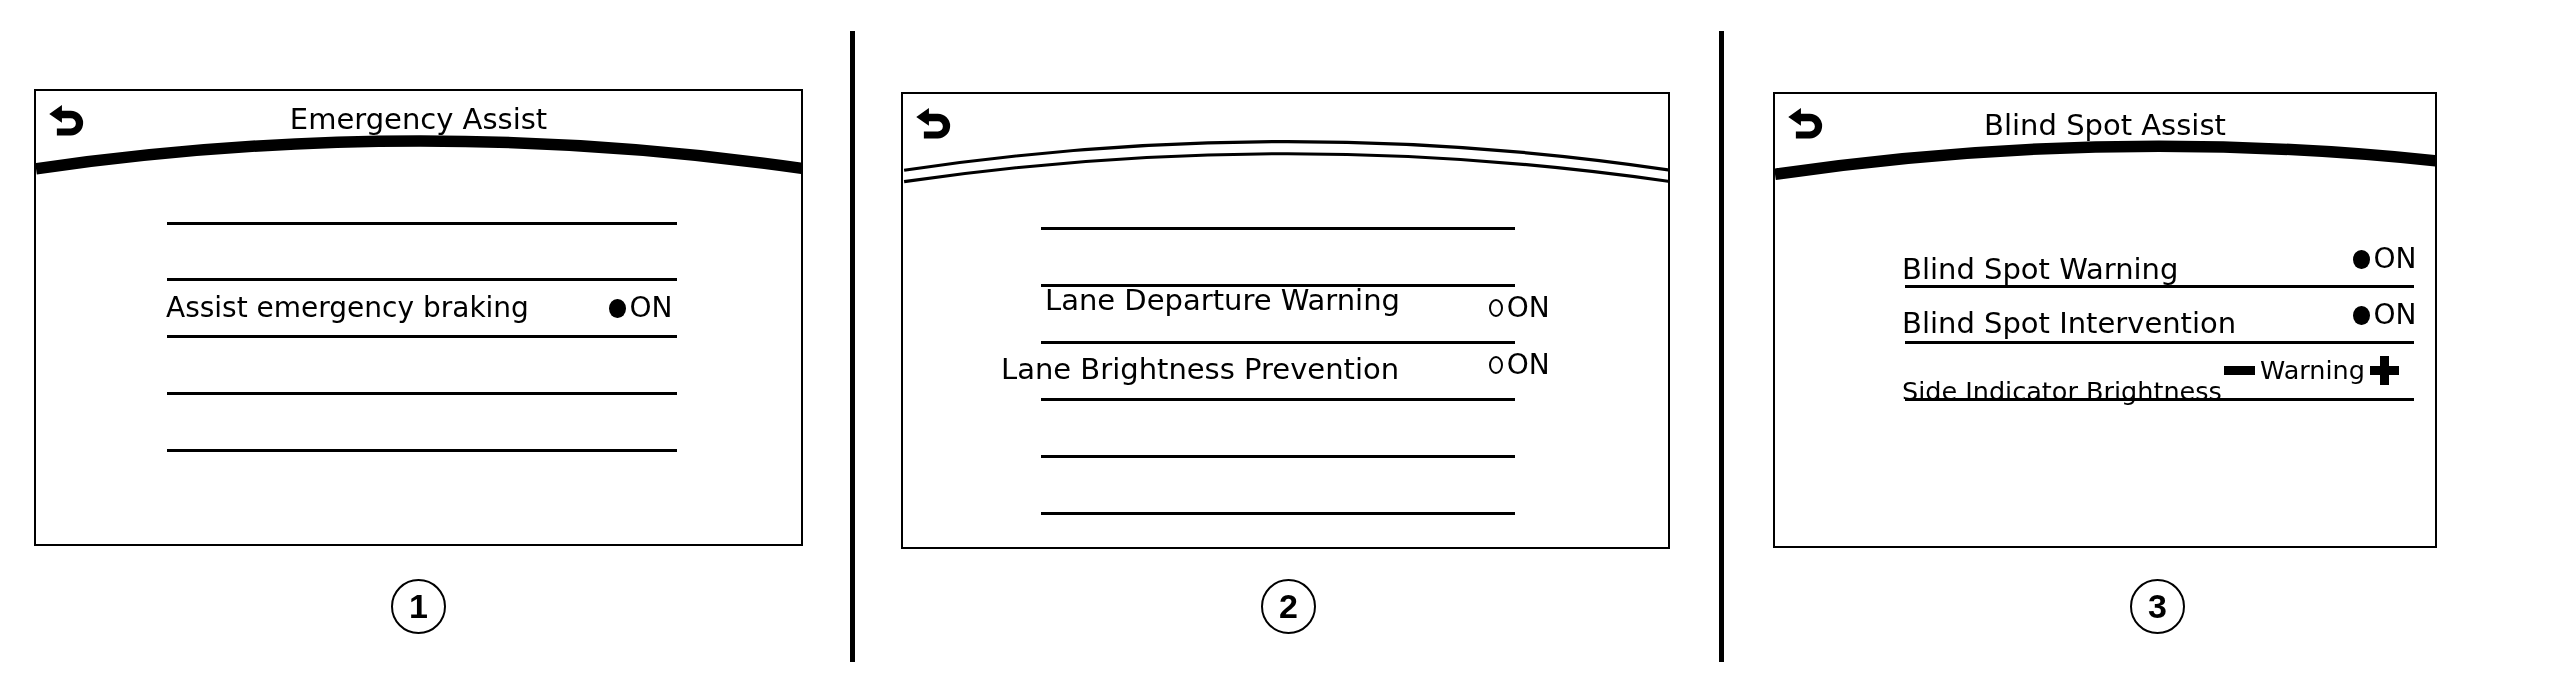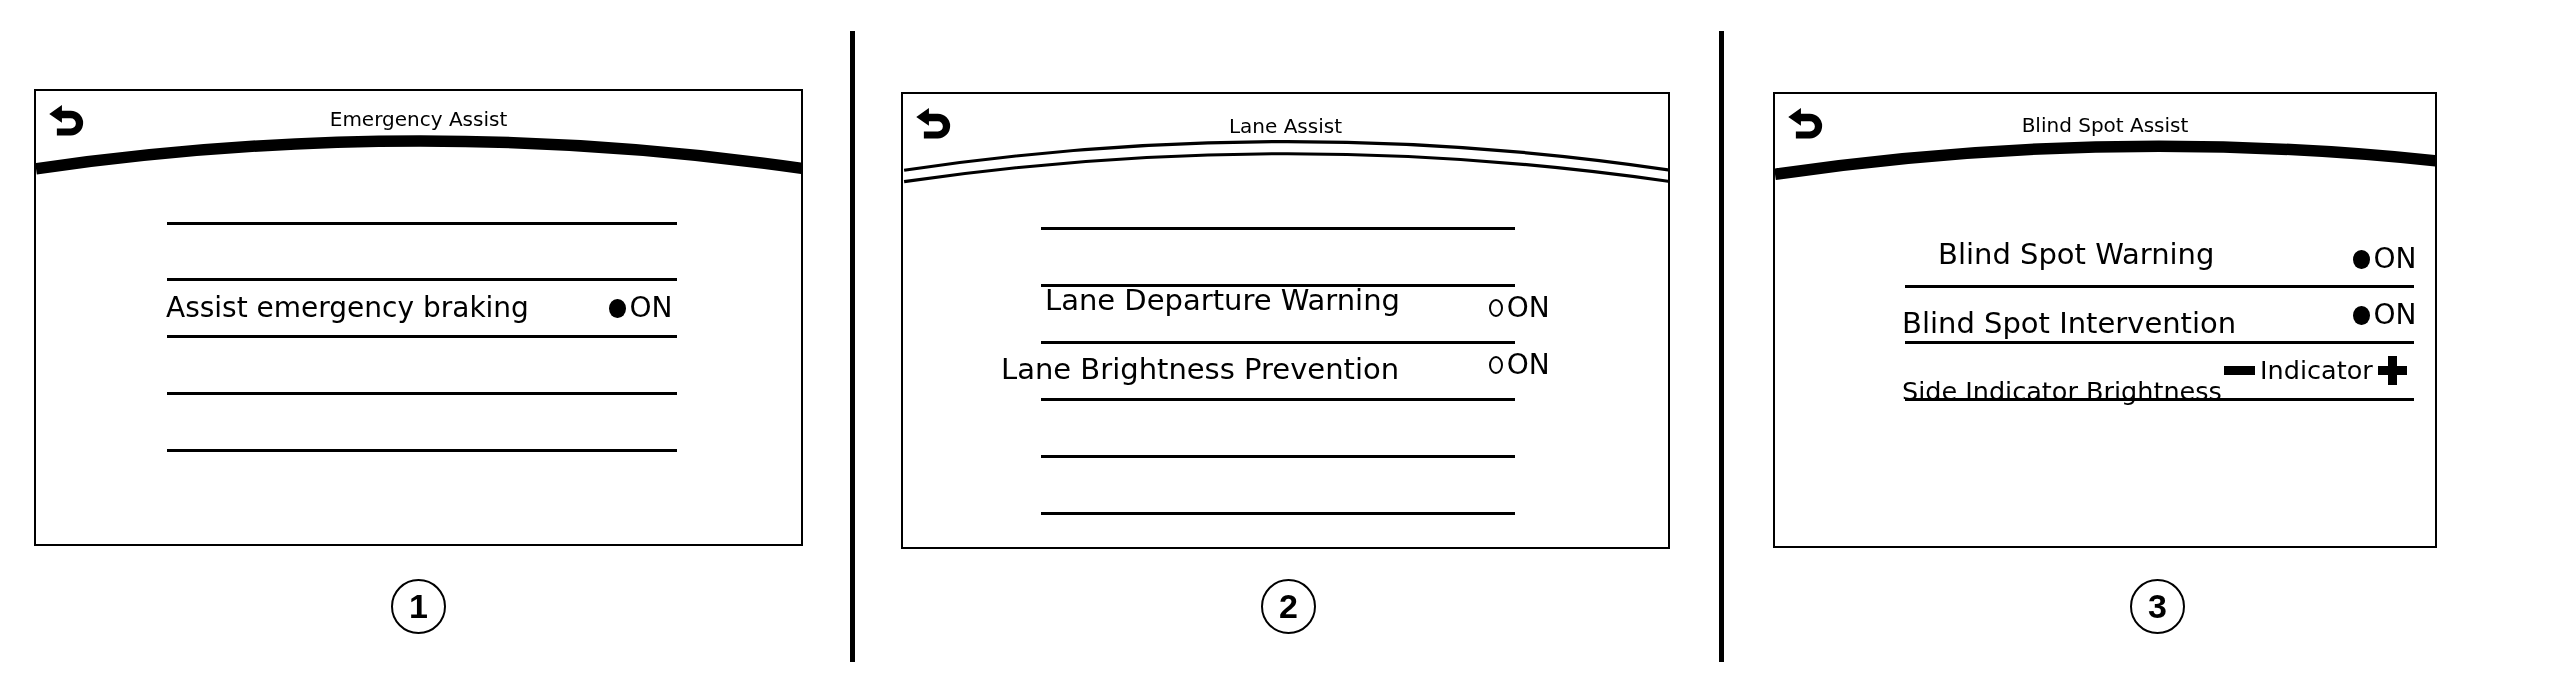--- a/index.html
+++ b/index.html
@@ -41,21 +41,21 @@
       width: 38px;
       height: 33px;
       cursor: pointer;
     }
     .panel-title {
       position: absolute;
       top: 9px;
       left: 0;
       right: 0;
       text-align: center;
-      font-size: 20px;
+      font-size: 29px;
       line-height: 38px;
       white-space: nowrap;
     }
     .hline {
       position: absolute;
       height: 3.2px;
       background: #000;
     }
     .row-label {
       position: absolute;
@@ -165,21 +165,20 @@
 </div>
 
 <div class="panel" style="left:901px; top:92px; width:769px; height:457px;">
   <svg class="arc" width="769" height="108" viewBox="0 0 1207 170">
     <path d="M0,120 Q603,30 1207,120" stroke="#000" stroke-width="5" fill="none"></path>
     <path d="M0,138 Q603,50 1207,138" stroke="#000" stroke-width="5" fill="none"></path>
   </svg>
   <svg class="back-icon" viewBox="0 0 60 52">
     <path d="M2,14 L22,0 L22,9 L36,9 A19,19 0 0 1 36,48 L14,48 L14,37 L36,37 A8,8 0 0 0 36,21 L22,21 L22,28 Z" fill="#000"></path>
   </svg>
-  <div class="panel-title" style="top:12.7px;">Lane Assist</div>
 
   <div class="hline" style="left:138px; width:474px; top:133px; height:2.5px;"></div>
   <div class="hline" style="left:138px; width:474px; top:190px; height:2.5px;"></div>
   <div>
     <div class="row-label" style="left:98px; top:188px;margin-left:44px;">Lane Departure Warning</div>
     <div class="status" style="left:586px; top:196px;">
       <span class="dot hollow"></span>
       <span>ON</span>
     </div>
   </div>
@@ -199,42 +198,42 @@
 <div class="panel" style="left:1773px; top:92px; width:664px; height:456px;">
   <svg class="arc" width="768" height="102" viewBox="0 0 1205 160">
     <path d="M0,126 Q602,38 1205,126" stroke="#000" stroke-width="18" fill="none"></path>
   </svg>
   <svg class="back-icon" viewBox="0 0 60 52">
     <path d="M2,14 L22,0 L22,9 L36,9 A19,19 0 0 1 36,48 L14,48 L14,37 L36,37 A8,8 0 0 0 36,21 L22,21 L22,28 Z" fill="#000"></path>
   </svg>
   <div class="panel-title" style="top:11.5px;">Blind Spot Assist</div>
 
   <div>
-    <div class="row-label" style="left:127px; top:142px;margin-left:36px;">Blind Spot Warning</div>
+    <div class="row-label" style="left:127px; top:157px;">Blind Spot Warning</div>
     <div class="status" style="left:578px; top:147px;">
       <span class="dot filled"></span>
       <span>ON</span>
     </div>
   </div>
   <div class="hline" style="left:130px; width:509px; top:191px;"></div>
 
   <div>
     <div class="row-label" style="left:127px; top:211px;">Blind Spot Intervention</div>
     <div class="status" style="left:578px; top:203px;">
       <span class="dot filled"></span>
       <span>ON</span>
     </div>
   </div>
   <div class="hline" style="left:130px; width:509px; top:247px;"></div>
 
   <div>
     <div class="row-label small" style="left:127px; top:261px;margin-top:18px;">Side Indicator Brightness</div>
     <div class="stepper" style="left:449px; top:258px;">
       <span class="minus-btn"></span>
-      <span>Indicator</span>
+      <span>Warning</span>
       <span class="plus-btn"></span>
     </div>
   </div>
   <div class="hline" style="left:130px; width:509px; top:304px;"></div>
 </div>
 
 <div class="callout" style="left:391px; top:579px;">1</div>
 <div class="callout" style="left:1261px; top:579px;">2</div>
 <div class="callout" style="left:2130px; top:579px;">3</div>
 

